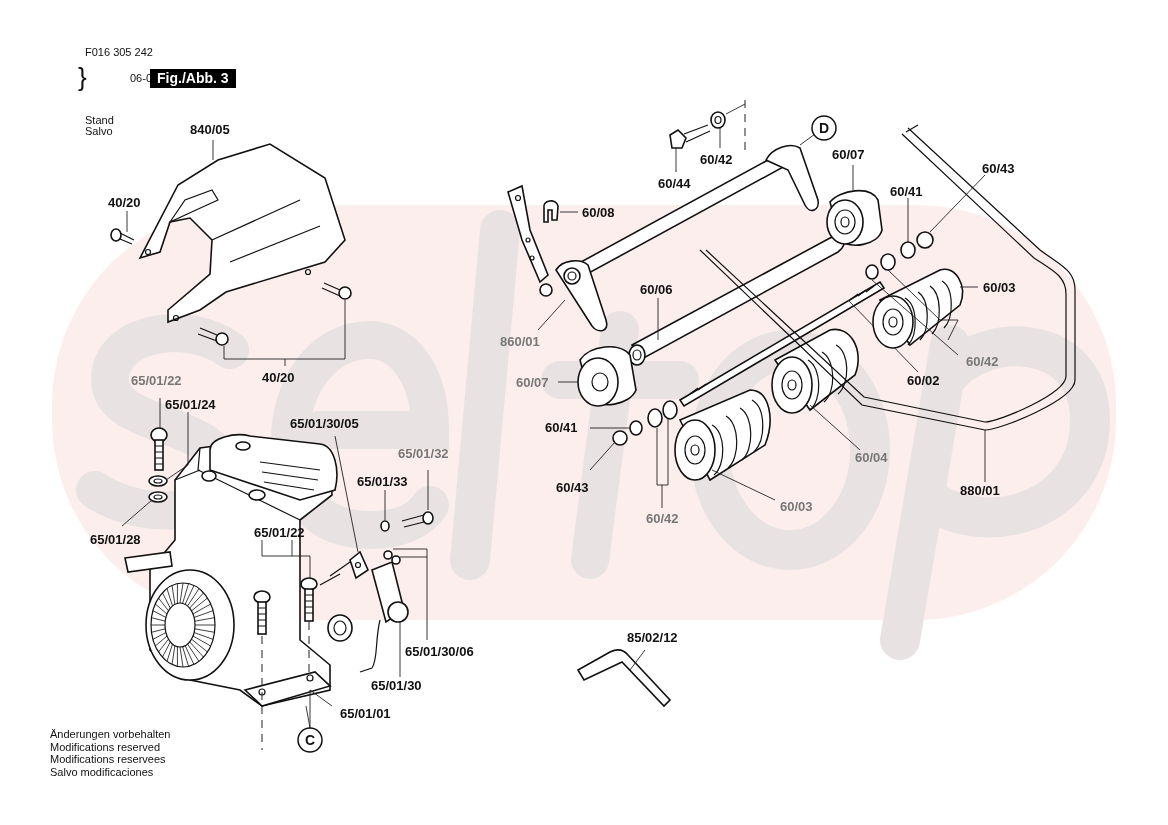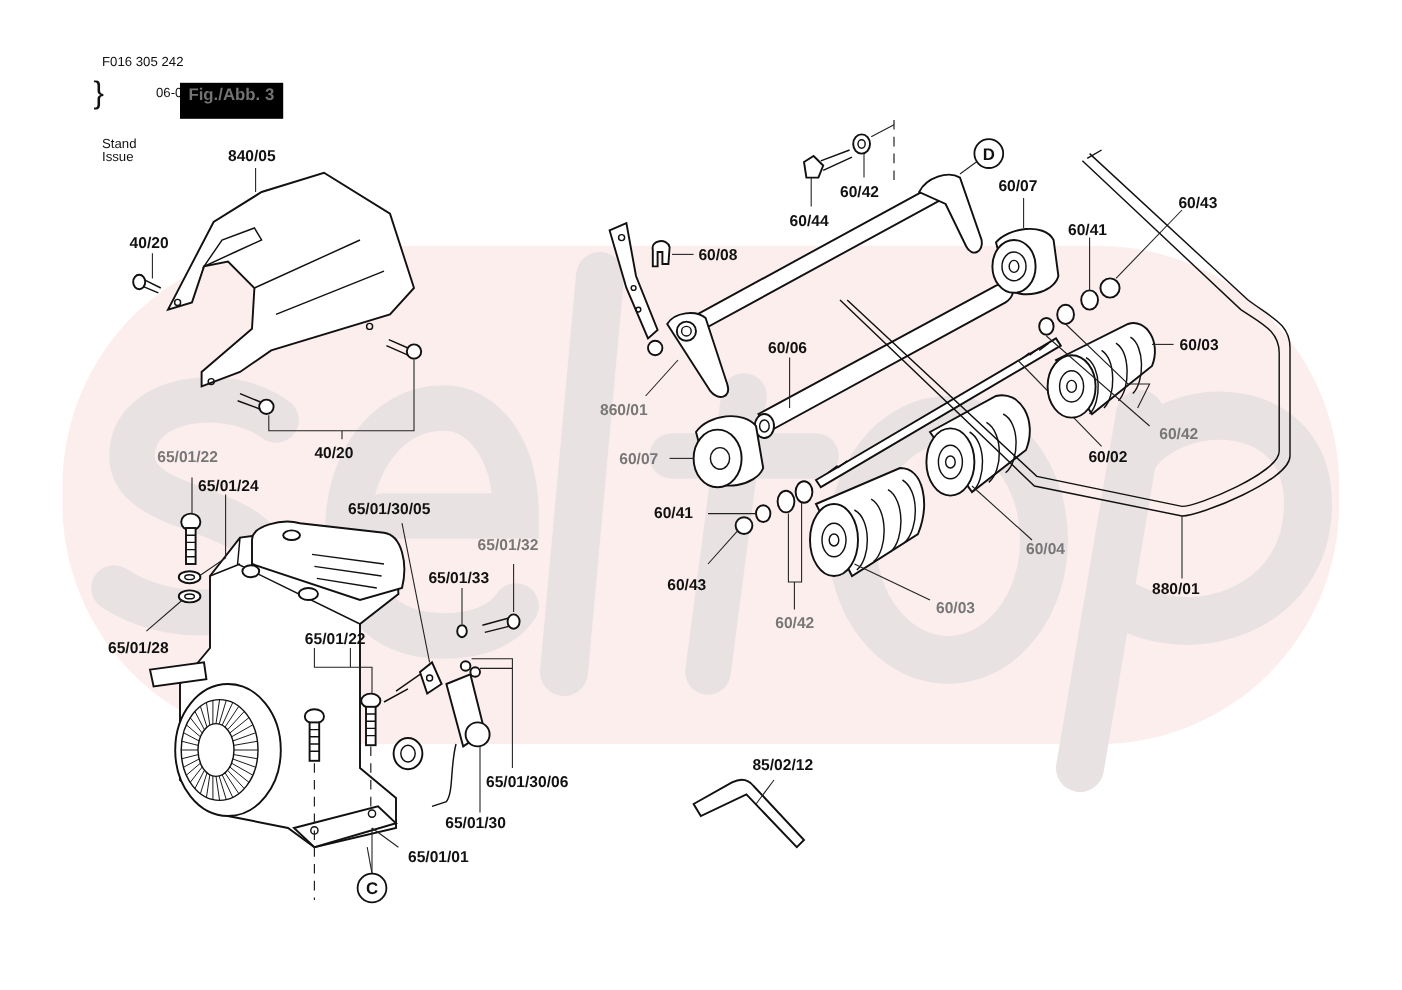--- a/index.html
+++ b/index.html
@@ -4,22 +4,22 @@
 <style>
   html, body { margin: 0; padding: 0; background: #ffffff; }
   body { width: 1168px; height: 825px; position: relative; overflow: hidden;
          font-family: "Liberation Sans", sans-serif; color: #111; }
   #stage { position: absolute; left: 0; top: 0; width: 1168px; height: 825px; }
   .hdr { position: absolute; font-size: 11px; color: #111; padding-left: 35px; }
   .doc-id { left: 50px; top: 46px; }
   .stand { left: 50px; top: 68px; line-height: 11px; font-size: 11px; margin-top: 47px; }
   .brace { position: absolute; left: 78px; top: 64px; font-size: 26px; line-height: 26px; font-weight: 300; }
   .issue-date { left: 95px; top: 72px; }
-  .fig-badge { position: absolute; left: 150px; top: 69px; background: #000; color: #737373;
-               font-weight: bold; font-size: 14px; padding: 1px 7px 13px 7px; }
+  .fig-badge { position: absolute; left: 150px; top: 69px; background: #000; color: #ffffff;
+               font-weight: bold; font-size: 14px; padding: 1px 7px 2px 7px; }
   .notes { position: absolute; left: 50px; top: 728px; font-size: 11px; line-height: 12.5px; }
   .notes div { white-space: nowrap; }
   svg text.lbl { font-family: "Liberation Sans", sans-serif; font-weight: bold; font-size: 13px; fill: #111; }
   svg text.lbl.gray { fill: #777; }
   svg text.circ { font-family: "Liberation Sans", sans-serif; font-weight: bold; font-size: 14px; fill: #111; }
   .part { fill: #fff; stroke: #111; stroke-width: 1.6; }
   .partL { fill: none; stroke: #111; stroke-width: 1.2; }
   .lead { fill: none; stroke: #222; stroke-width: 0.9; }
   .dash { fill: none; stroke: #222; stroke-width: 1; stroke-dasharray: 8 6; }
 </style>
@@ -340,20 +340,26 @@
       <text class="lbl gray" x="780" y="511">60/03</text>
       <text class="lbl" x="960" y="495">880/01</text>
       <text class="lbl" x="627" y="642">85/02/12</text>
     </g>
   </svg>
 
   
   <div class="hdr doc-id">F016 305 242</div>
   <div class="hdr stand">
     <div>Stand</div>
-    <div>Issue</div>
+    <div>Salvo</div>
   </div>
   <div class="brace">}</div>
   <div class="hdr issue-date">06-06-11</div>
   <div class="fig-badge">Fig./Abb. 3</div>
 
   
+  <div class="notes">
+    <div>Änderungen vorbehalten</div>
+    <div>Modifications reserved</div>
+    <div>Modifications reservees</div>
+    <div>Salvo modificaciones</div>
+  </div>
 </div>
 
 </body></html>

